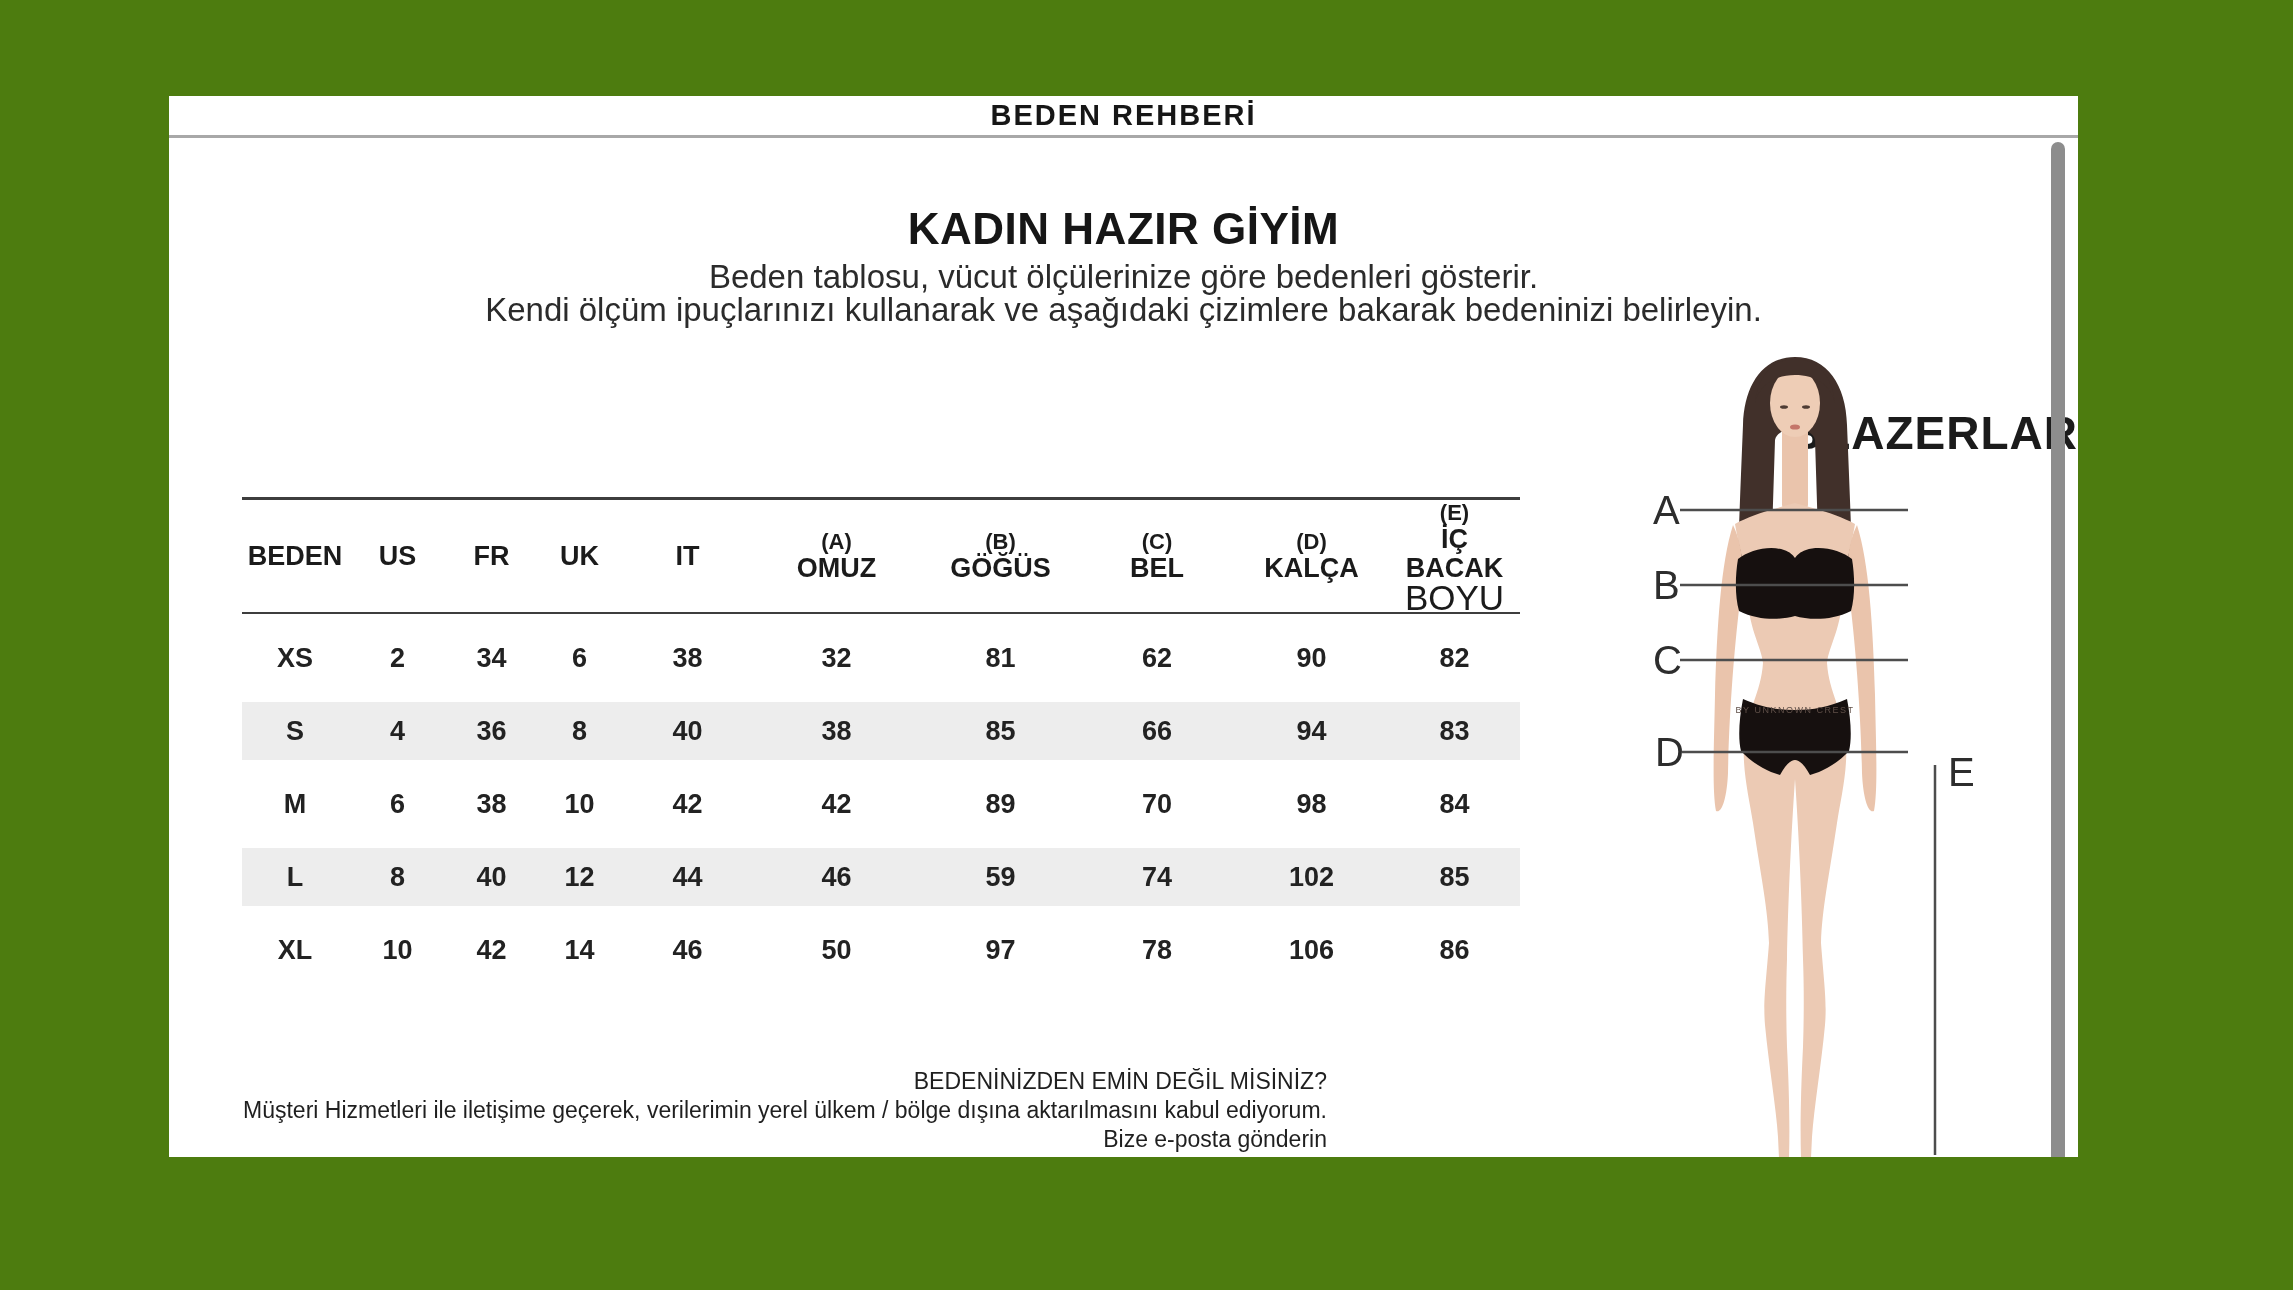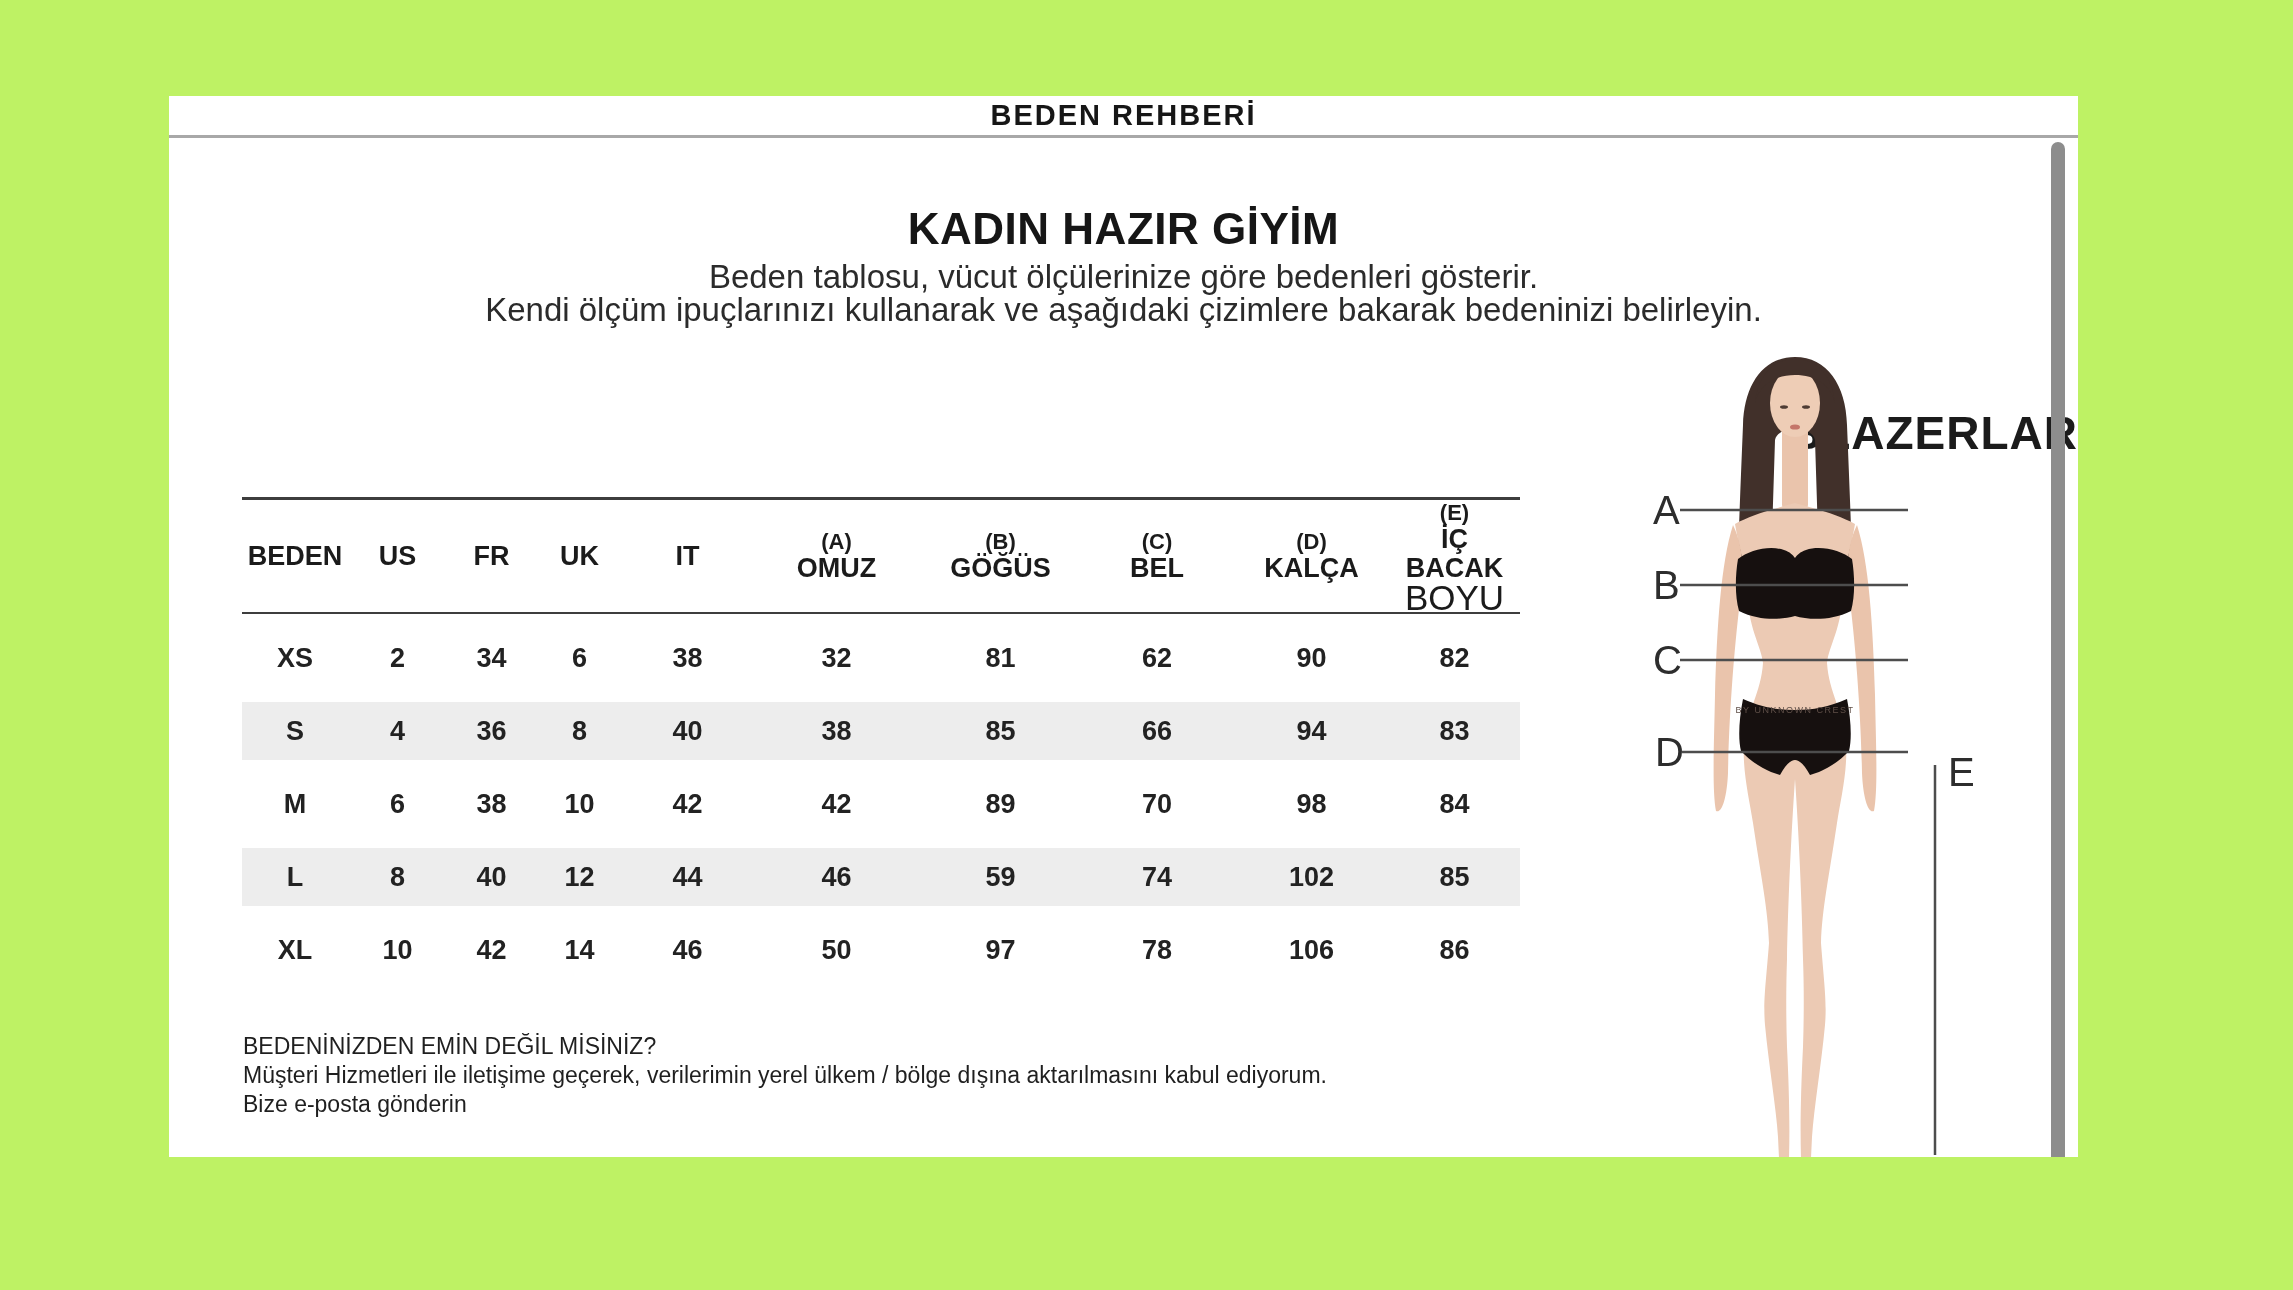--- a/index.html
+++ b/index.html
@@ -1,16 +1,16 @@
 <!DOCTYPE html>
 <html><head>
 <meta charset="utf-8">
 <style>
   html,body{margin:0;padding:0;background:#fafafa;font-family:"Liberation Sans",sans-serif;}
-  .canvas{position:relative;width:2293px;height:1290px;background:#bef264;overflow:hidden;}
+  .canvas{position:relative;width:2293px;height:1290px;background:#4d7c0f;overflow:hidden;}
   .panel{position:absolute;left:169px;top:96px;width:1909px;height:1061px;background:#ffffff;overflow:hidden;}
   .panel-header{position:absolute;left:0;top:0;width:100%;height:39px;border-bottom:3px solid #a8a8a8;
     display:flex;align-items:center;justify-content:center;background:#fff;z-index:5;}
   .panel-header h1{margin:0;font-size:29px;font-weight:700;letter-spacing:2px;color:#161616;}
   .main-title{position:absolute;left:0;top:108px;width:100%;text-align:center;margin:0;
     font-size:44px;font-weight:700;letter-spacing:.5px;color:#161616;}
   .subtitle{position:absolute;left:0;top:164px;width:100%;text-align:center;
     font-size:33px;font-weight:400;color:#2b2b2b;line-height:33px;}
   .table-title{position:absolute;left:0;top:310px;width:100%;text-align:right;margin:0;
     font-size:46px;font-weight:600;letter-spacing:1px;color:#1b1b1b;}
@@ -22,21 +22,21 @@
   .th-letter{display:block;font-size:22px;font-weight:600;line-height:25px;}
   .th-letter:empty{display:none;}
   .th-label{display:block;font-size:27px;font-weight:700;line-height:29px;}
   .th-label2{display:block;font-size:35px;font-weight:400;line-height:29px;}
   .th-label2:empty{display:none;}
   table.sizes td{height:58px;vertical-align:middle;text-align:center;padding:0;
     font-size:27px;font-weight:600;color:#222;}
   table.sizes td.rowlabel{font-weight:700;}
   tr.striped td{background:#ededed;}
 
-  .footer{position:absolute;left:74px;top:936px;color:#1f1f1f;font-size:23px;line-height:29px;}
+  .footer{position:absolute;left:74px;top:971px;color:#1f1f1f;font-size:23px;line-height:29px;text-align:right;}
   .footer .f-head{font-weight:500;}
   .footer .f-link{cursor:pointer;}
 
   .figure-wrap{position:absolute;left:1456px;top:249px;width:380px;height:815px;}
   .measure-label{position:absolute;font-size:40px;line-height:40px;font-weight:400;color:#2d2d2d;}
   .lbl-a{left:1484px;top:394px;}
   .lbl-b{left:1484px;top:469px;}
   .lbl-c{left:1484px;top:544px;}
   .lbl-d{left:1486px;top:636px;}
   .lbl-e{left:1779px;top:656px;}

